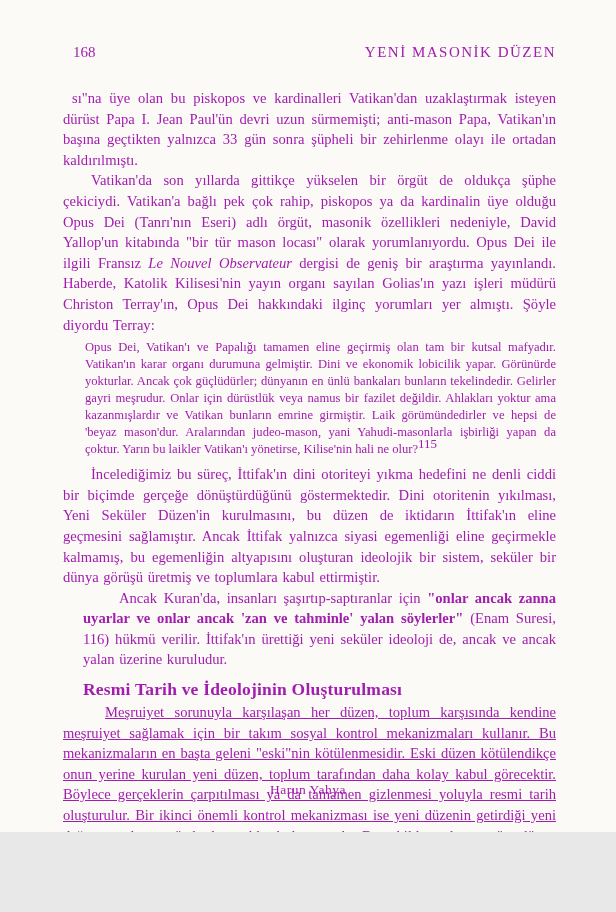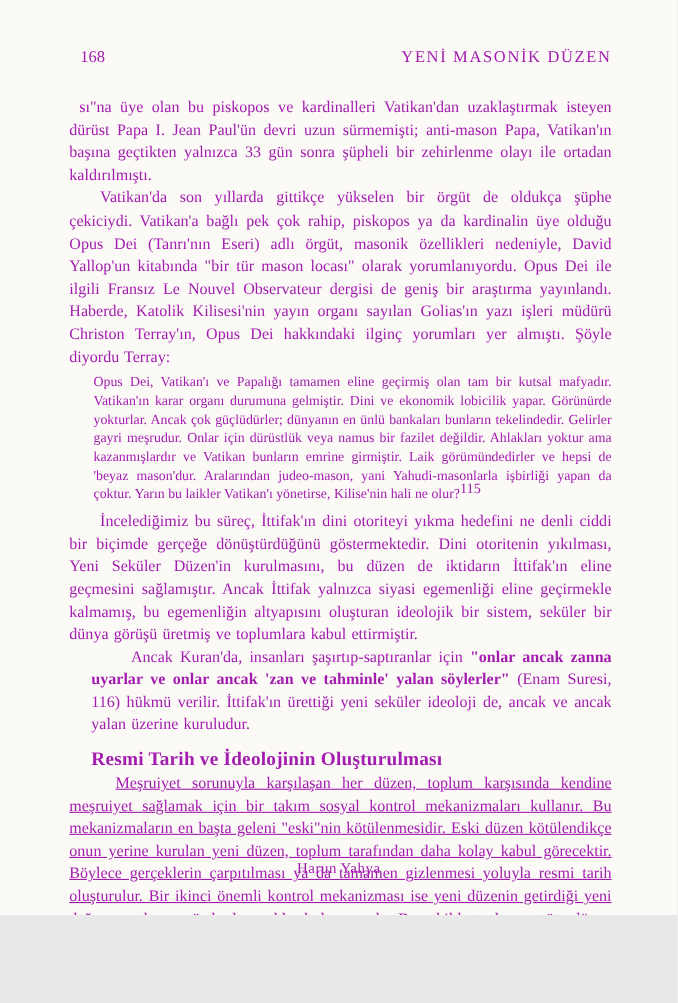--- a/index.html
+++ b/index.html
@@ -62,21 +62,21 @@
     line-height: 0;
     vertical-align: super;
   }
   h2.section-heading {
     margin: 9px 0 2px 20px;
     font-size: 17.5px;
     font-weight: bold;
     letter-spacing: 0.2px;
   }
   .bold-quote { font-weight: bold; }
-  .italic-title { }
+  .italic-title { font-style: italic; }
   .pagefooter {
     position: absolute;
     left: 0;
     bottom: 34px;
     width: 100%;
     text-align: center;
     font-size: 13.5px;
     letter-spacing: 0.5px;
   }
 </style>

